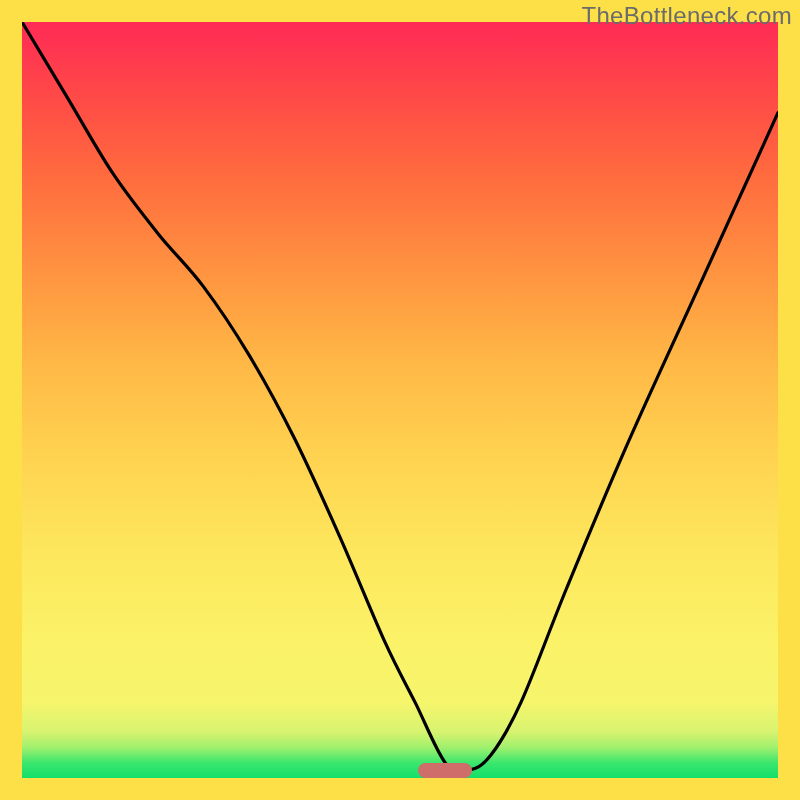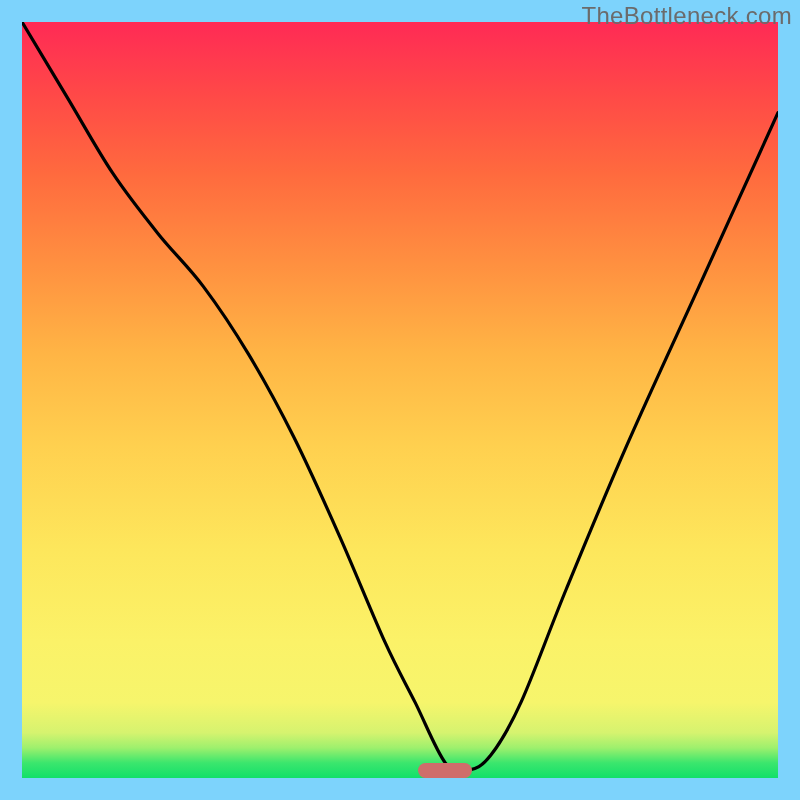--- a/index.html
+++ b/index.html
@@ -8,21 +8,21 @@
     width: 800px;
     height: 800px;
     background: #000;
     overflow: hidden;
     font-family: Arial, Helvetica, sans-serif;
   }
   .frame {
     position: relative;
     width: 800px;
     height: 800px;
-    background: #7dd3fc;
+    background: #fde047;
   }
   .plot {
     position: absolute;
     left: 22px;
     top: 22px;
     width: 756px;
     height: 756px;
     
     background: linear-gradient(to top,
       #12e06a 0%,

